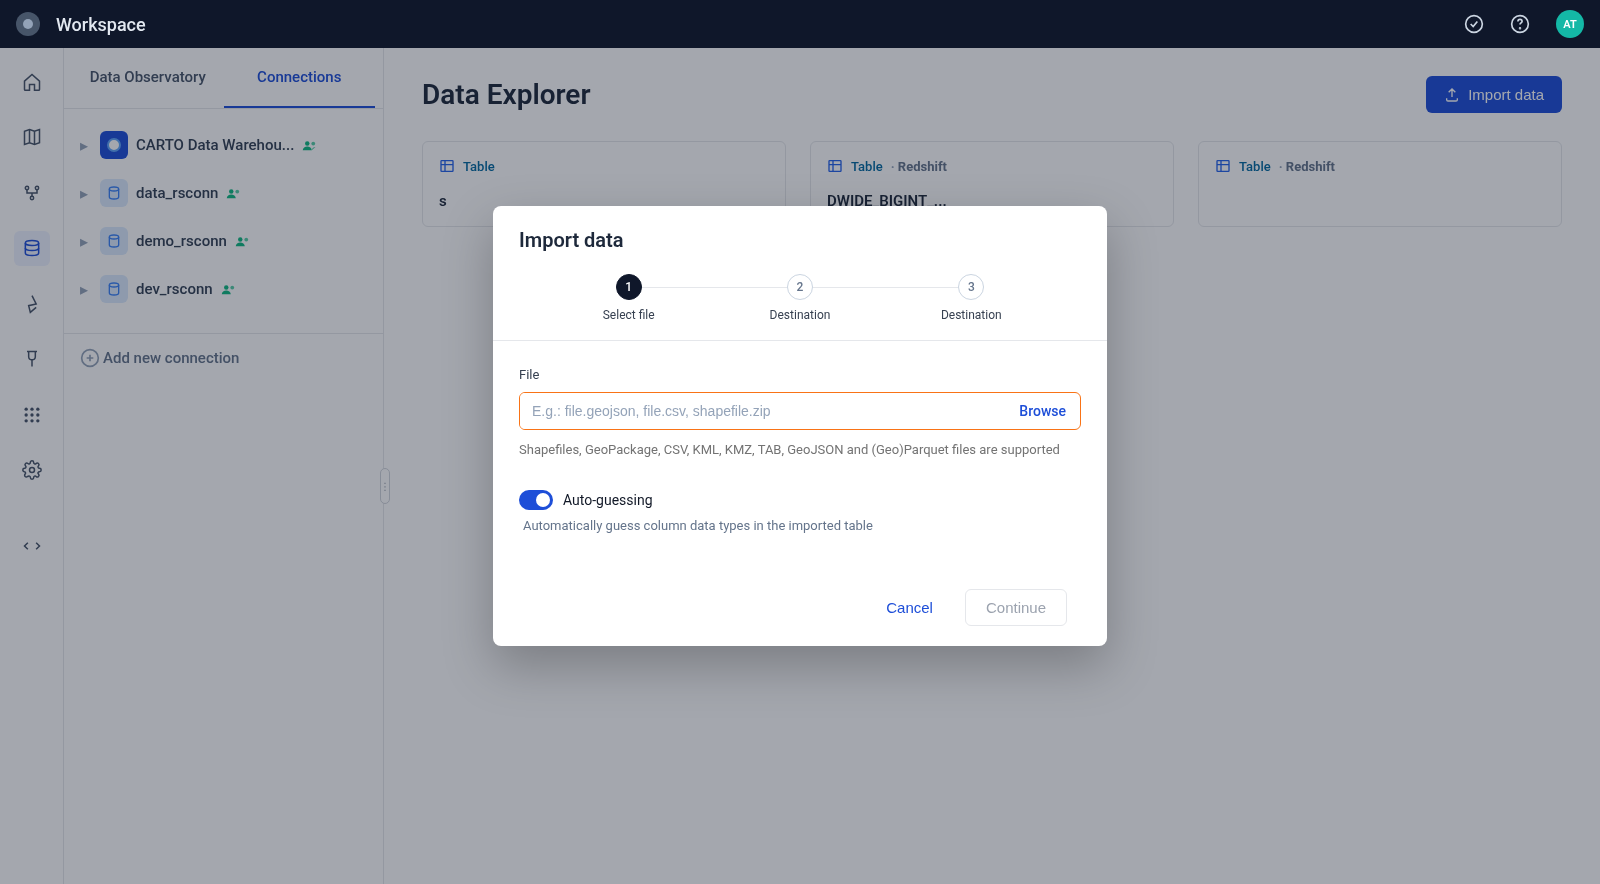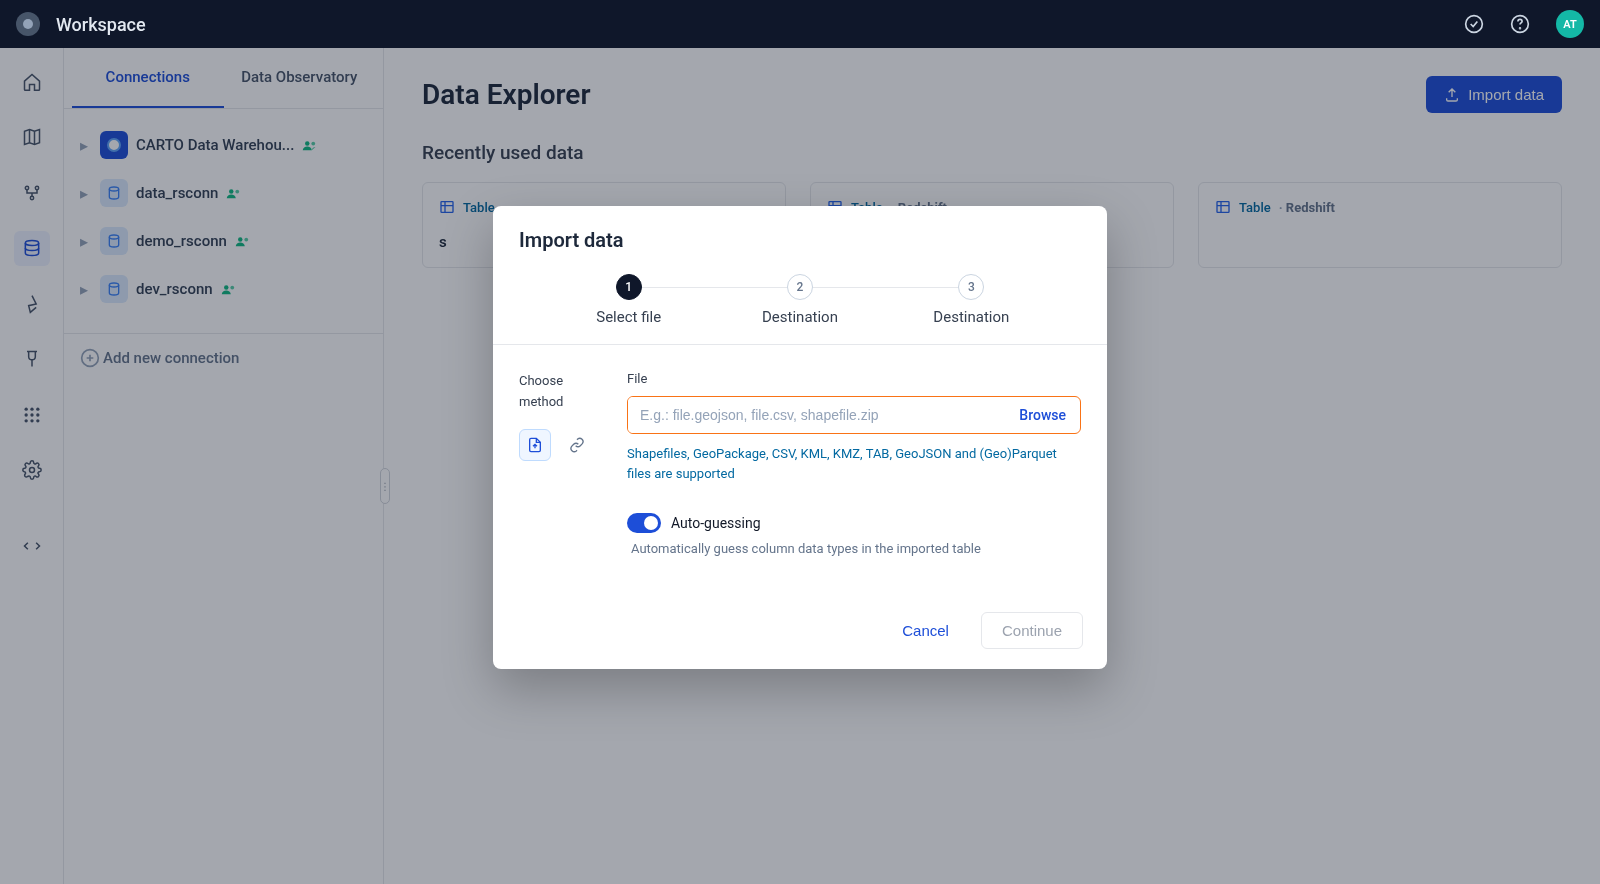--- a/index.html
+++ b/index.html
@@ -157,21 +157,21 @@
     padding: 4px 50px 18px; position: relative;
   }
   .step { display: flex; flex-direction: column; align-items: center; gap: 8px; flex:1; position: relative;}
   .step-circle {
     width: 26px; height: 26px; border-radius: 50%;
     border: 1.5px solid #cbd5e1; background: #fff;
     display: flex; align-items: center; justify-content: center;
     font-size: 12px; color: #64748b; font-weight: 500; z-index:2;
   }
   .step.active .step-circle { background: #0f172a; border-color: #0f172a; color: #fff; }
-  .step-label { font-size: 15px; color: #374151; }
+  .step-label { font-size: 12px; color: #374151; }
   .step-line {
     position: absolute; top: 13px; height: 1px; background: #e5e7eb;
     left: 50%; right: -50%; z-index:1;
   }
   .step:last-child .step-line { display:none; }
   .modal-divider { height:1px; background:#e5e7eb; }
   .modal-body {
     padding: 26px 26px 40px; display: flex; gap: 28px;
   }
   .method-col { width: 80px; font-size: 13px; color: #374151; }
@@ -189,34 +189,34 @@
   .file-input-wrap {
     display: flex; border: 1px solid #f97316; border-radius: 6px;
     overflow: hidden; align-items: center; padding-right: 14px;
   }
   .file-input {
     flex: 1; border: none; outline: none; padding: 10px 12px;
     font-size: 14px; color: #111827;
   }
   .file-input::placeholder { color: #94a3b8; }
   .browse-link { color: #1d4ed8; font-size: 14px; font-weight: 500; cursor: pointer; }
-  .hint { font-size: 13px; color: #0369a1; margin-top: 10px; line-height: 1.5; }
+  .hint { font-size: 13px; color: #737373; margin-top: 10px; line-height: 1.5; }
   .toggle-row { display: flex; align-items: center; gap: 10px; margin-top: 30px; }
   .toggle {
     width: 34px; height: 20px; border-radius: 10px; background: #1d4ed8;
     position: relative; cursor: pointer;
   }
   .toggle-knob {
     width: 14px; height: 14px; background: #fff; border-radius: 50%;
     position: absolute; top: 3px; right: 3px;
   }
   .toggle-label { font-size: 14px; color: #111827; }
   .toggle-hint { font-size: 13px; color: #64748b; margin-top: 8px; margin-left: 4px;}
   .modal-footer {
-    padding: 16px 24px 20px;
+    padding: 16px 40px 20px;
     display: flex; justify-content: flex-end; gap: 20px; align-items: center;
   }
   .btn-cancel { color: #1d4ed8; font-size: 15px; font-weight: 500; background: none; border: none; cursor: pointer; padding: 8px 12px;}
   .btn-continue {
     padding: 9px 20px; border-radius: 6px; border: 1px solid #e5e7eb;
     background: #fff; color: #9ca3af; font-size: 15px; cursor: not-allowed;
   }
 
   .drag-handle {
     position:absolute; left:380px; top:420px; width:10px; height:36px;
@@ -319,22 +319,22 @@
       <div class="navrail-item">
         <svg width="20" height="20" viewBox="0 0 24 24" fill="none" stroke="currentColor" stroke-width="1.8">
             <path d="M7 8l-4 4 4 4M17 8l4 4-4 4"></path>
           </svg>
       </div>
     </div>
   </div>
 
   <div class="sidebar">
     <div class="tabs">
+      <div class="tab">Data Observatory</div>
       <div class="tab active">Connections</div>
-      <div class="tab">Data Observatory</div>
     </div>
     <div class="connlist">
       <div class="conn-item">
         <span class="chev">▸</span>
         <div class="conn-icon brand">
             <div class="inner-ring"></div>
           </div>
         <div class="conn-label">CARTO Data Warehou...</div>
         <svg class="shared-icon" viewBox="0 0 24 14" fill="currentColor">
             <circle cx="7" cy="5" r="3"></circle>
@@ -403,21 +403,20 @@
   <div class="main">
     <div class="main-header">
       <div class="page-title">Data Explorer</div>
       <button class="import-btn">
         <svg width="16" height="16" viewBox="0 0 24 24" fill="none" stroke="currentColor" stroke-width="2">
             <path d="M12 15V3M7 8l5-5 5 5M4 17v2a2 2 0 002 2h12a2 2 0 002-2v-2"></path>
           </svg>
         <span>Import data</span>
       </button>
     </div>
-    <div class="section-title">Recently used data</div>
     <div class="card-row">
       <div class="data-card">
         <div class="card-meta">
           <svg width="16" height="16" viewBox="0 0 24 24" fill="none" stroke="#2563eb" stroke-width="2">
               <rect x="3" y="4" width="18" height="16" rx="1"></rect>
               <path d="M3 10h18M9 4v16"></path>
             </svg>
           <span class="dtype">Table</span>
         </div>
         <div class="card-name">s</div>
@@ -464,37 +463,20 @@
         <div class="step-label">Destination</div>
         <div class="step-line"></div>
       </div>
       <div class="step">
         <div class="step-circle">3</div>
         <div class="step-label">Destination</div>
       </div>
     </div>
     <div class="modal-divider"></div>
     <div class="modal-body">
-      <div class="method-col">
-        <div class="label">Choose method</div>
-        <div class="method-toggle">
-          <div class="method-btn active">
-            <svg width="16" height="16" viewBox="0 0 24 24" fill="none" stroke="currentColor" stroke-width="2">
-                <path d="M14 2H6a2 2 0 00-2 2v16a2 2 0 002 2h12a2 2 0 002-2V8z"></path>
-                <path d="M14 2v6h6M12 17v-6M9 14l3-3 3 3"></path>
-              </svg>
-          </div>
-          <div class="method-btn">
-            <svg width="16" height="16" viewBox="0 0 24 24" fill="none" stroke="currentColor" stroke-width="2">
-                <path d="M10 13a5 5 0 007 0l3-3a5 5 0 00-7-7l-1 1"></path>
-                <path d="M14 11a5 5 0 00-7 0l-3 3a5 5 0 007 7l1-1"></path>
-              </svg>
-          </div>
-        </div>
-      </div>
       <div class="file-col">
         <div class="flabel">File</div>
         <div class="file-input-wrap">
           <input class="file-input" placeholder="E.g.: file.geojson, file.csv, shapefile.zip" style="">
           <span class="browse-link">Browse</span>
         </div>
         <div class="hint">Shapefiles, GeoPackage, CSV, KML, KMZ, TAB, GeoJSON and (Geo)Parquet files are supported</div>
         <div class="toggle-row">
           <div class="toggle">
               <div class="toggle-knob"></div>

